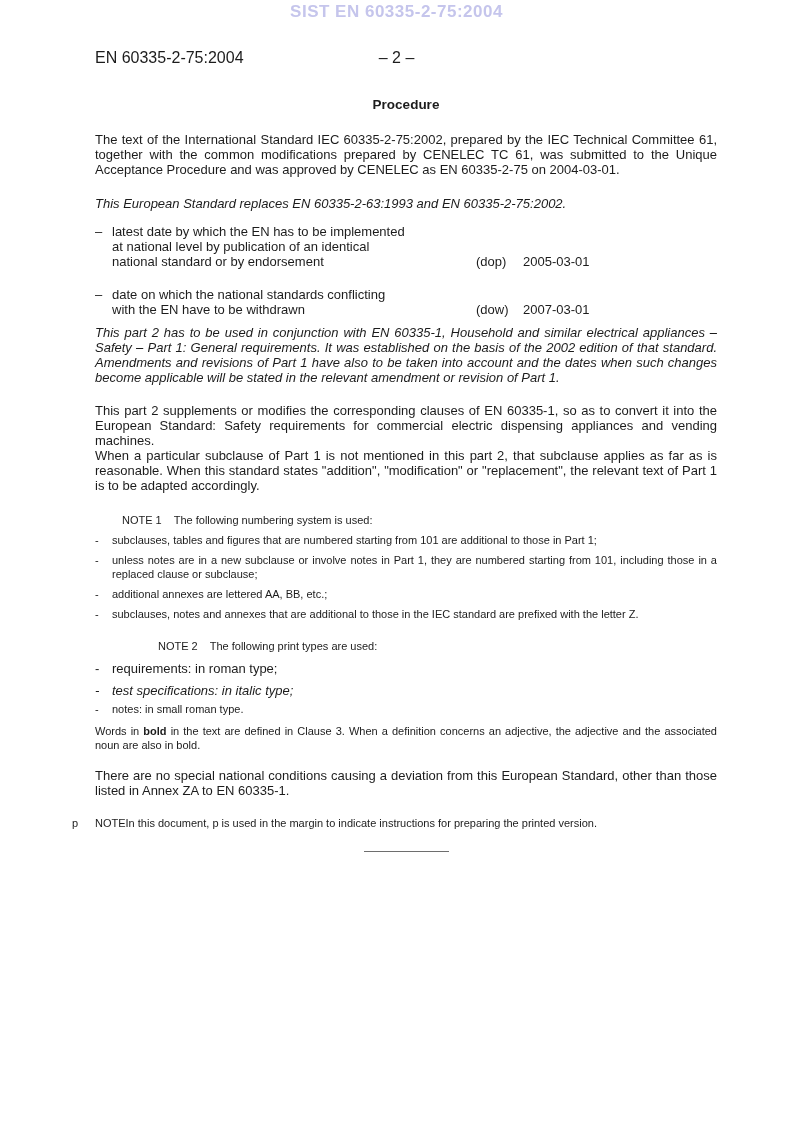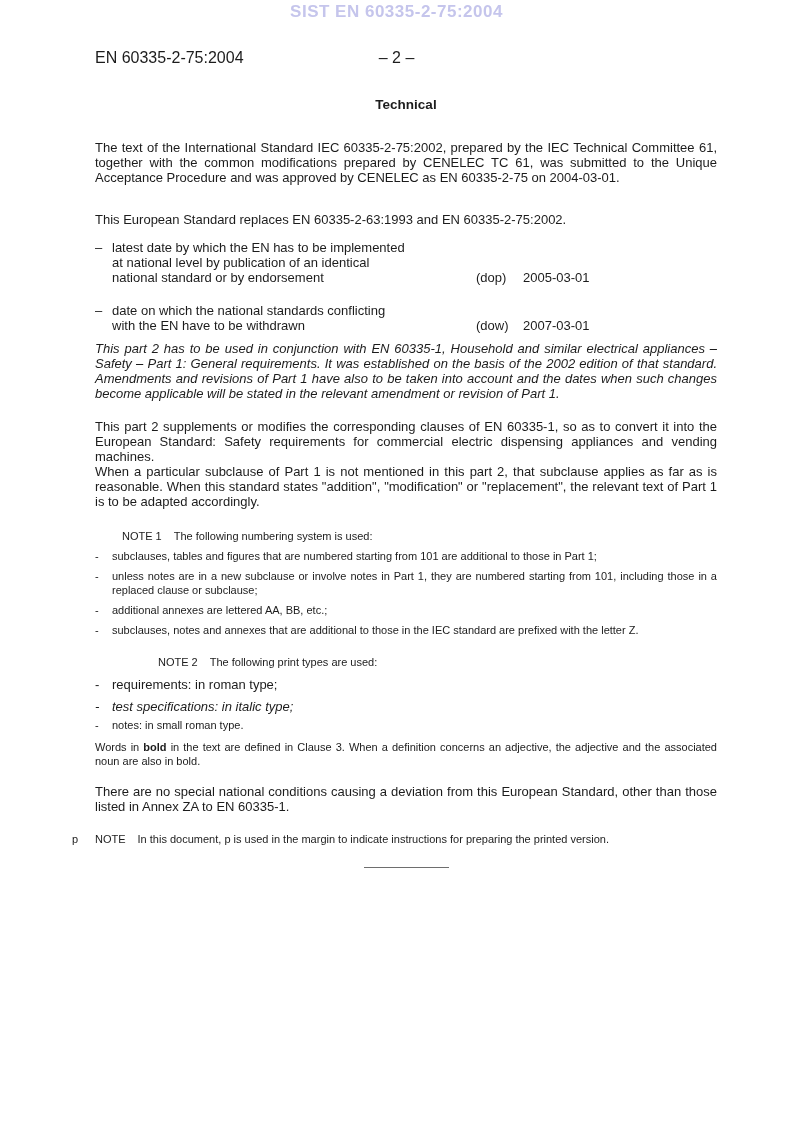--- a/index.html
+++ b/index.html
@@ -40,22 +40,22 @@
     text-align: center;
     font-size: 13.5px;
     font-weight: bold;
     line-height: 15px;
   }
   .para {
     font-size: 13px;
     line-height: 15px;
     text-align: justify;
   }
-  .p1 { margin-top: 28px; }
-  .p2 { margin-top: 27px; }
+  .p1 { margin-top: 20px; }
+  .p2 { margin-top: 19px; font-style: italic; }
   .p3 { margin-top: 18px; }
   .dates { margin-top: 13px; }
   .date-row {
     display: grid;
     grid-template-columns: 17px 364px 47px auto;
     font-size: 13px;
     line-height: 15px;
   }
   .date-row + .date-row { margin-top: 18px; }
   .date-dash, .date-desc { align-self: start; }
@@ -83,21 +83,21 @@
   .p7 { margin-top: 16px; }
   .p8 { margin-top: 22px; }
   .margin-note {
     display: flex;
     margin-top: 18px;
     margin-left: -23px;
     font-size: 11px;
     line-height: 14px;
   }
   .margin-note .marker { width: 23px; flex: 0 0 23px; }
-  .margin-note .mn-label { flex: 0 0 auto; margin-right: 12px; }
+  .margin-note .mn-label { flex: 0 0 auto; margin-right: 0; }
   .divider {
     width: 85px;
     margin: 21px auto 0;
     border-top: 1.5px solid #6e6e6e;
     height: 0;
   }
 </style>
 </head>
 <body>
 
@@ -105,21 +105,21 @@
 
   <div class="watermark">SIST EN 60335-2-75:2004</div>
 
   <div class="header-row">
     <span class="doc-ref">EN 60335-2-75:2004</span>
     <span class="page-num">– 2 –</span>
   </div>
 
   <div class="content">
 
-    <div class="title">Technical</div>
+    <div class="title">Procedure</div>
 
     <p class="para p1">The text of the International Standard IEC 60335-2-75:2002, prepared by the IEC Technical Committee 61, together with the common modifications prepared by CENELEC TC 61, was submitted to the Unique Acceptance Procedure and was approved by CENELEC as EN 60335-2-75 on 2004-03-01.</p>
     <p class="para p2">This European Standard replaces EN 60335-2-63:1993 and EN 60335-2-75:2002.</p>
 
     <div class="dates">
       <div class="date-row">
         <span class="date-dash">–</span>
         <span class="date-desc">latest date by which the EN has to be implemented
 at national level by publication of an identical
 national standard or by endorsement</span>

